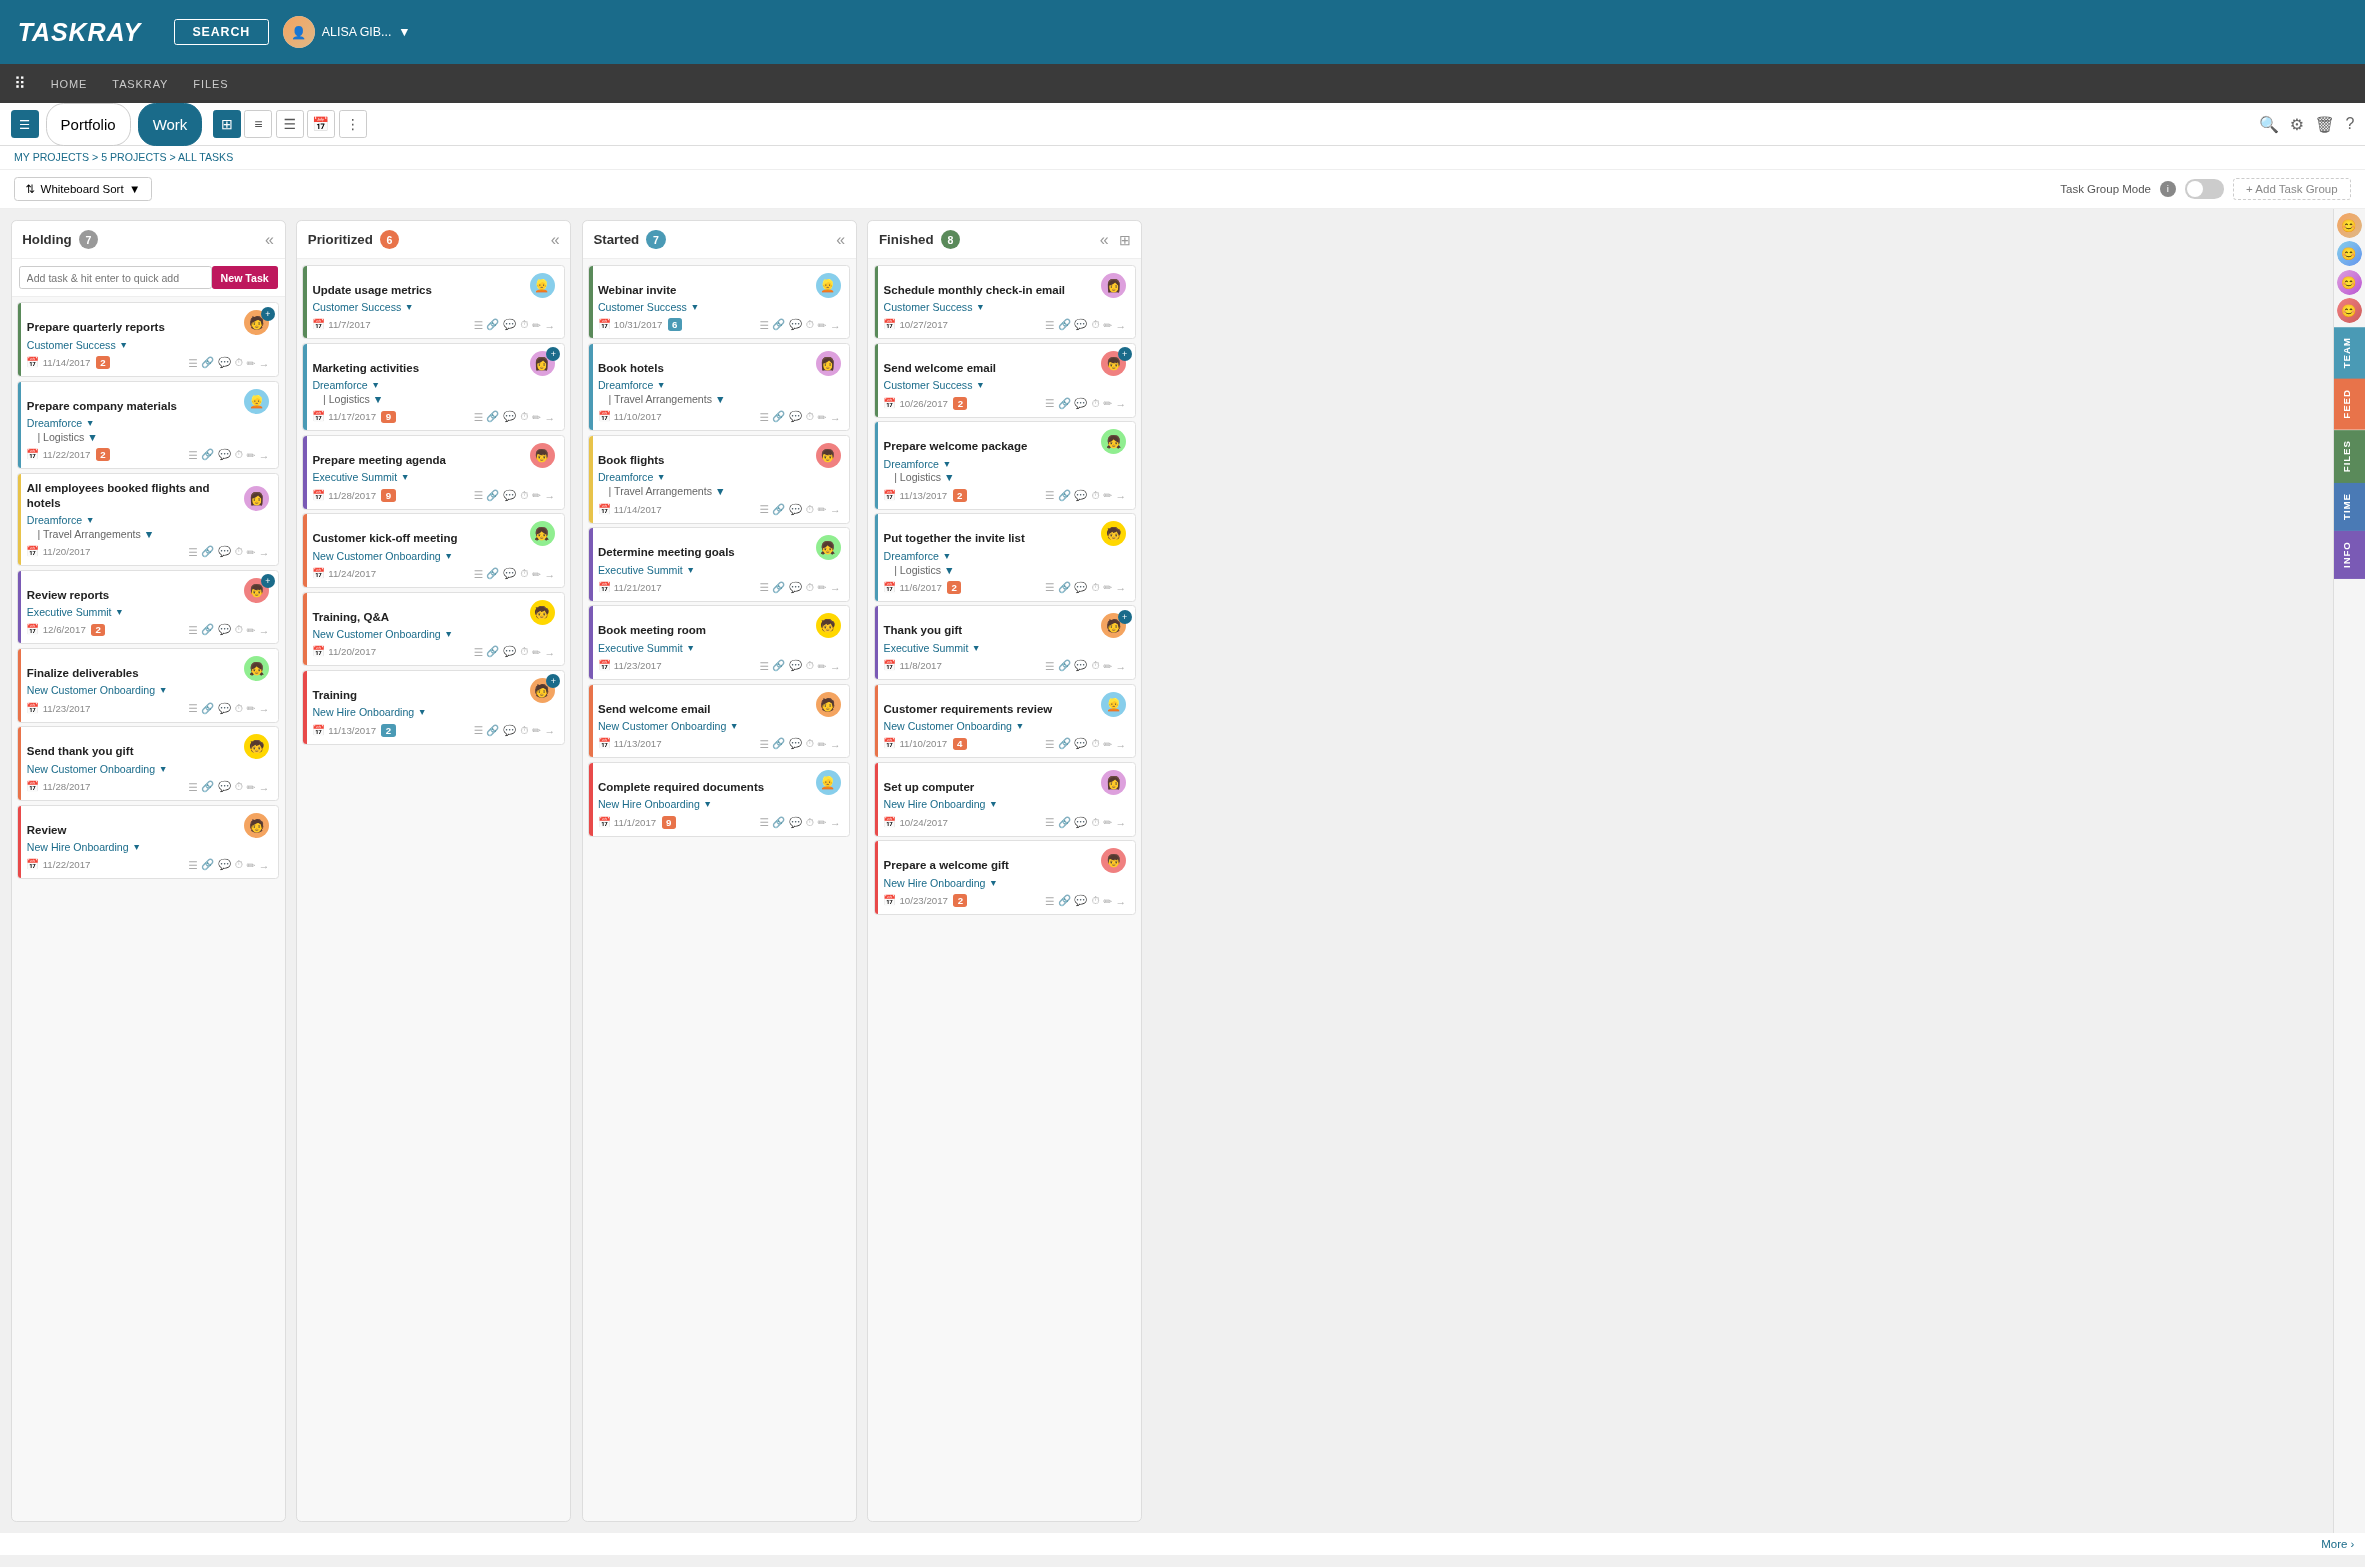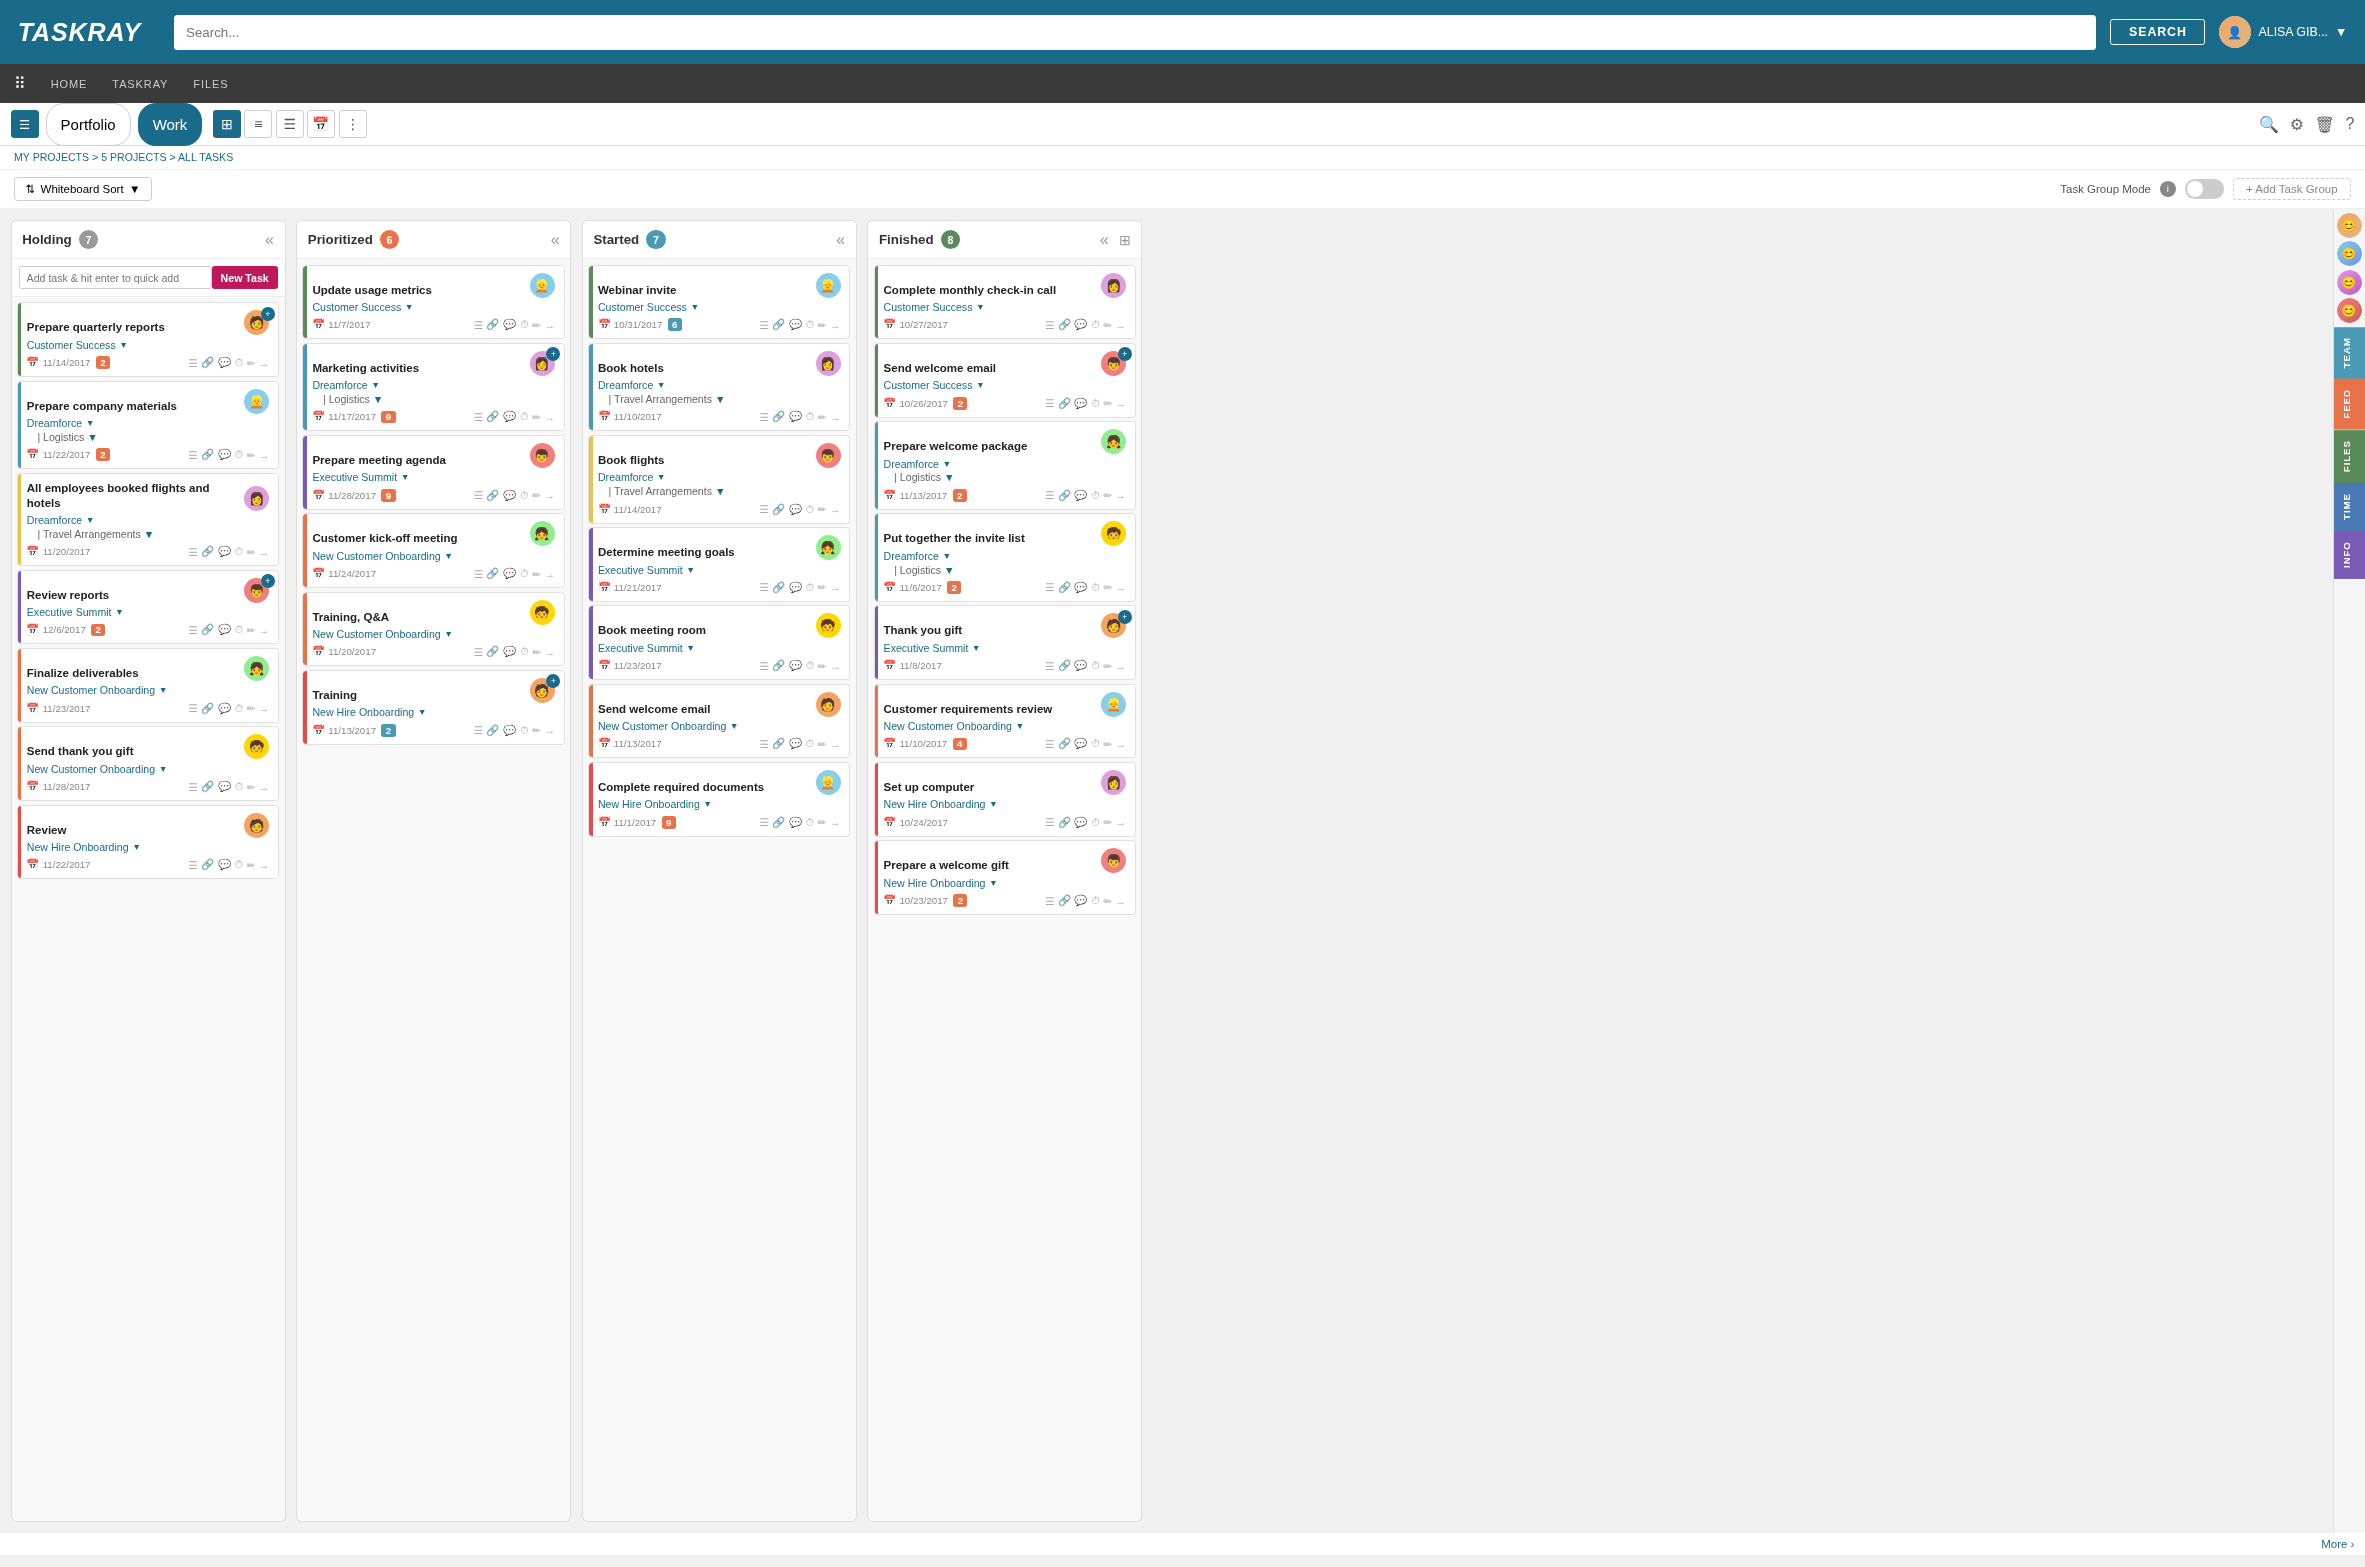--- a/index.html
+++ b/index.html
@@ -377,21 +377,20 @@
       font-size: 11.5px;
       cursor: pointer;
       background: white;
     }
   </style>
 </head>
 <body>
 
 <div class="top-header">
   <div class="logo">TASKRAY</div>
-  <input class="search-bar" type="text" placeholder="Search..." style="">
   <button class="search-btn">SEARCH</button>
   <div class="user-area">
     <div class="user-avatar-circle">
       <div class="avatar-face av1">👤</div>
     </div>
     <span>ALISA GIB...</span>
     <span>▼</span>
   </div>
 </div>
 
@@ -1044,21 +1043,21 @@
         <div class="col-header">
     <span class="col-title">Finished</span>
     <span class="col-count finished">8</span>
     <span class="col-collapse">«</span>
     <span style="margin-left:3.5px;cursor:pointer;color:#999;font-size:14px;">⊞</span>
   </div>
         <div class="col-body">
           <div class="task-card">
       <div class="left-bar bar-green"></div>
       <div class="task-card-top">
-        <div class="task-title">Complete monthly check-in call</div>
+        <div class="task-title">Schedule monthly check-in email</div>
         <div class="task-avatar" style="background:#dda0dd;border-radius:50%;display:flex;align-items:center;justify-content:center;font-size:12.4px;">👩</div>
       </div>
       <div class="task-group">
         <a class="group-link">Customer Success</a>
         <span class="group-chevron">▼</span>
       </div>
 
       <div class="task-meta">
         <span class="task-date">
           <span class="meta-icon">📅</span>

